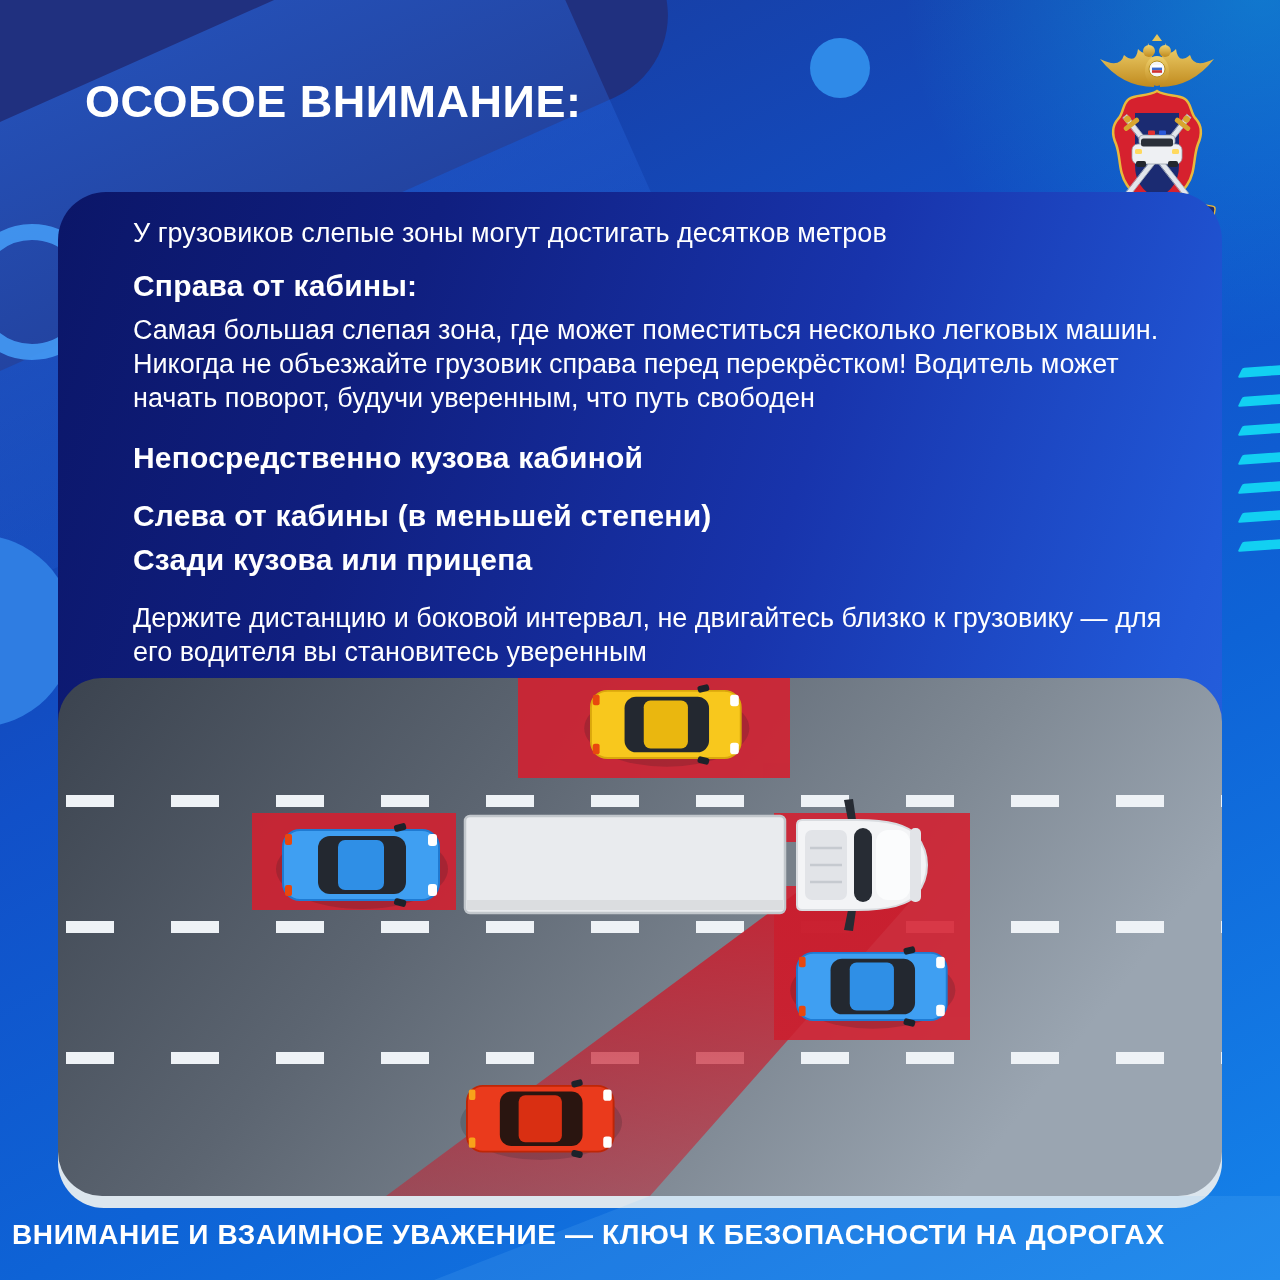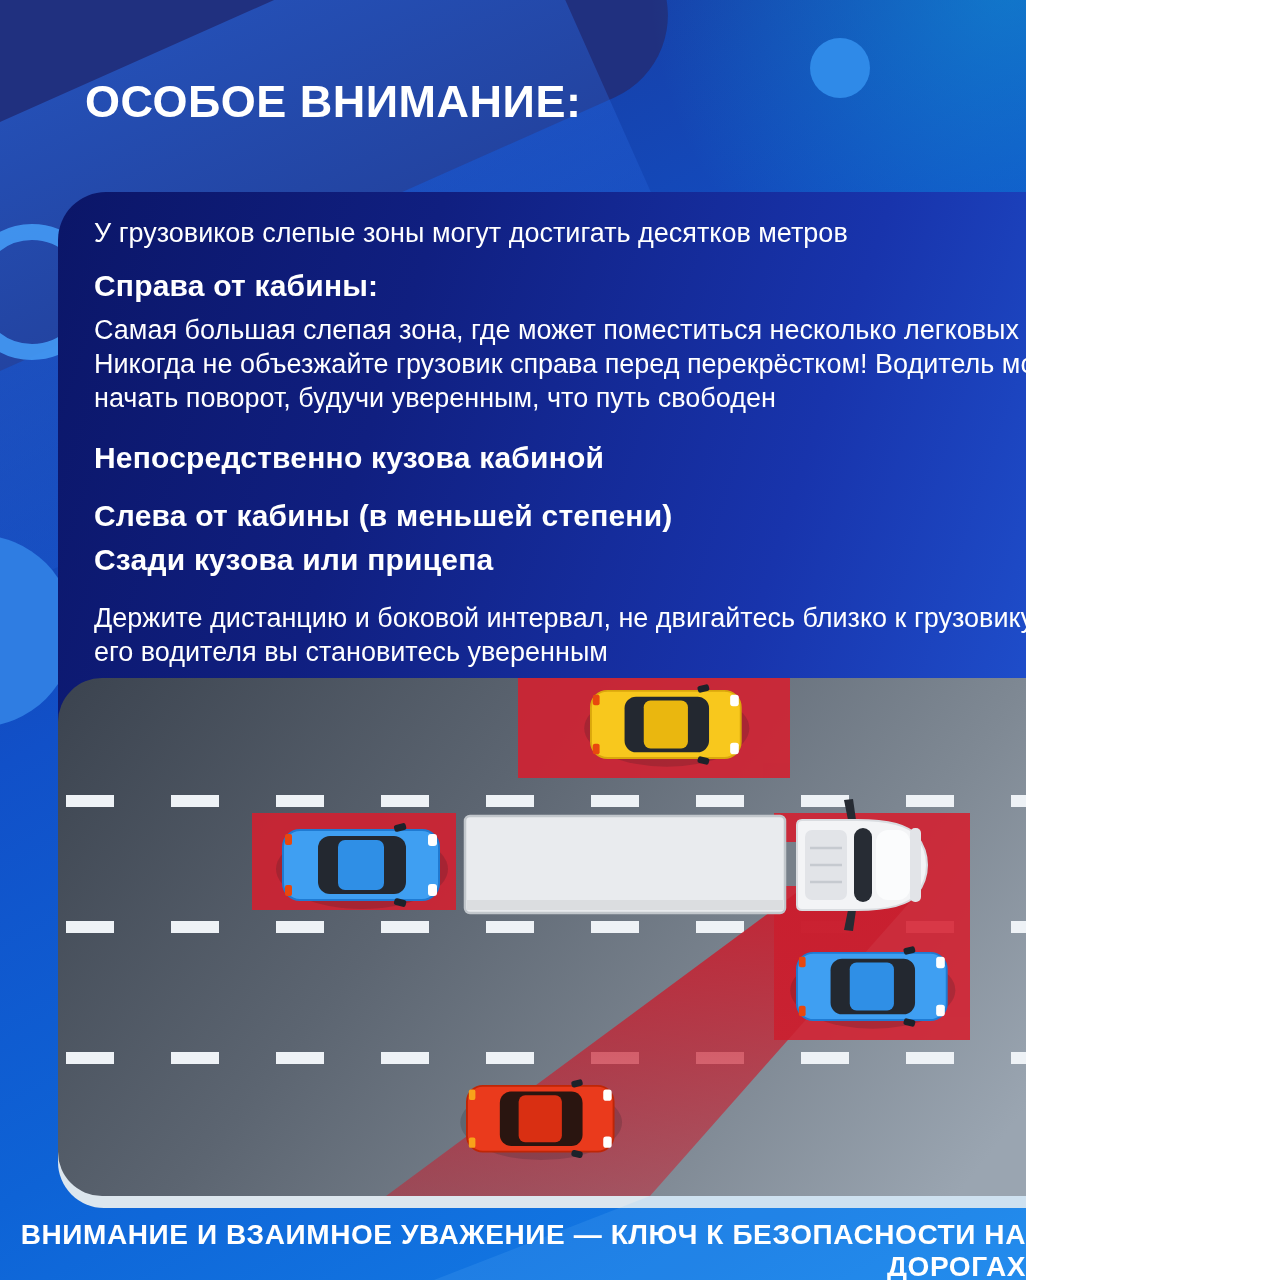--- a/index.html
+++ b/index.html
@@ -1,17 +1,17 @@
 <!DOCTYPE html>
 <html><head>
 <meta charset="utf-8">
 <style>
   html,body{margin:0;padding:0;}
   body{width:1280px;height:1280px;overflow:hidden;font-family:"Liberation Sans",sans-serif;}
-  .page{position:relative;width:1026px;height:1280px;overflow:hidden;
+  .page{position:relative;width:1280px;height:1280px;overflow:hidden;
     background:linear-gradient(152deg,#20328c 0%,#173fa6 16%,#1150c8 42%,#0e63d6 66%,#1583ea 100%);}
   
   .corner-dark{position:absolute;left:-240px;top:-300px;width:860px;height:560px;
     background:#20307f;transform:rotate(-24deg);border-radius:90px;}
   .band-light{position:absolute;left:-180px;top:40px;width:820px;height:430px;
     background:linear-gradient(rgba(40,104,224,.55),rgba(40,104,224,.18));
     transform:rotate(-24deg);border-radius:100px;}
   .teal-glow{position:absolute;right:-180px;top:-180px;width:620px;height:520px;
     background:radial-gradient(circle at 68% 32%,rgba(14,176,226,.45),rgba(14,176,226,0) 65%);}
   .ring{position:absolute;left:-36px;top:224px;width:104px;height:104px;
@@ -25,32 +25,32 @@
   .footer-glow{position:absolute;left:380px;top:1196px;width:900px;height:84px;
     background:rgba(120,200,255,.14);clip-path:polygon(30% 0,100% 0,100% 100%,6% 100%);}
   
   .title{position:absolute;left:85px;top:76px;color:#fff;font-weight:800;
     font-size:45px;line-height:1.17;letter-spacing:.5px;}
   
   .emblem{position:absolute;left:1086px;top:28px;width:142px;height:224px;}
   
   .panel{position:absolute;left:58px;top:192px;width:1164px;height:1010px;border-radius:48px;
     background:linear-gradient(108deg,#0b1668 0%,#101f80 26%,#1834ac 56%,#2159d8 85%,#2b67e2 100%);}
-  .panel-inner{padding:26px 40px 0 36px;color:#fff;}
+  .panel-inner{padding:26px 40px 0 75px;color:#fff;}
   .intro{font-size:27px;margin:0 0 20px 0;}
   .sec-h{font-size:30px;font-weight:800;margin:0 0 10px 0;letter-spacing:.2px;}
   .sec-h.solo{margin:0 0 24px 0;}
   .sec-b{font-size:27px;line-height:34px;margin:0 17px 26px 0;max-width:1035px;}
   
   .road-wrap{position:absolute;left:58px;top:678px;width:1164px;height:530px;}
   .road-white{position:absolute;left:0;top:12px;width:1164px;height:518px;
     background:#dce6ee;border-radius:46px;}
   .road-svg{position:absolute;left:0;top:0;width:1164px;height:518px;}
   
-  .footer{position:absolute;left:12px;right:0;top:1219px;text-align:right;color:#fff;
+  .footer{position:absolute;left:12px;right:0;top:1219px;text-align:left;color:#fff;
     font-size:28px;font-weight:800;letter-spacing:.6px;}
 </style>
 </head>
 <body>
 
 <div class="page">
 
   <div class="corner-dark"></div>
   <div class="band-light"></div>
   <div class="teal-glow"></div>

